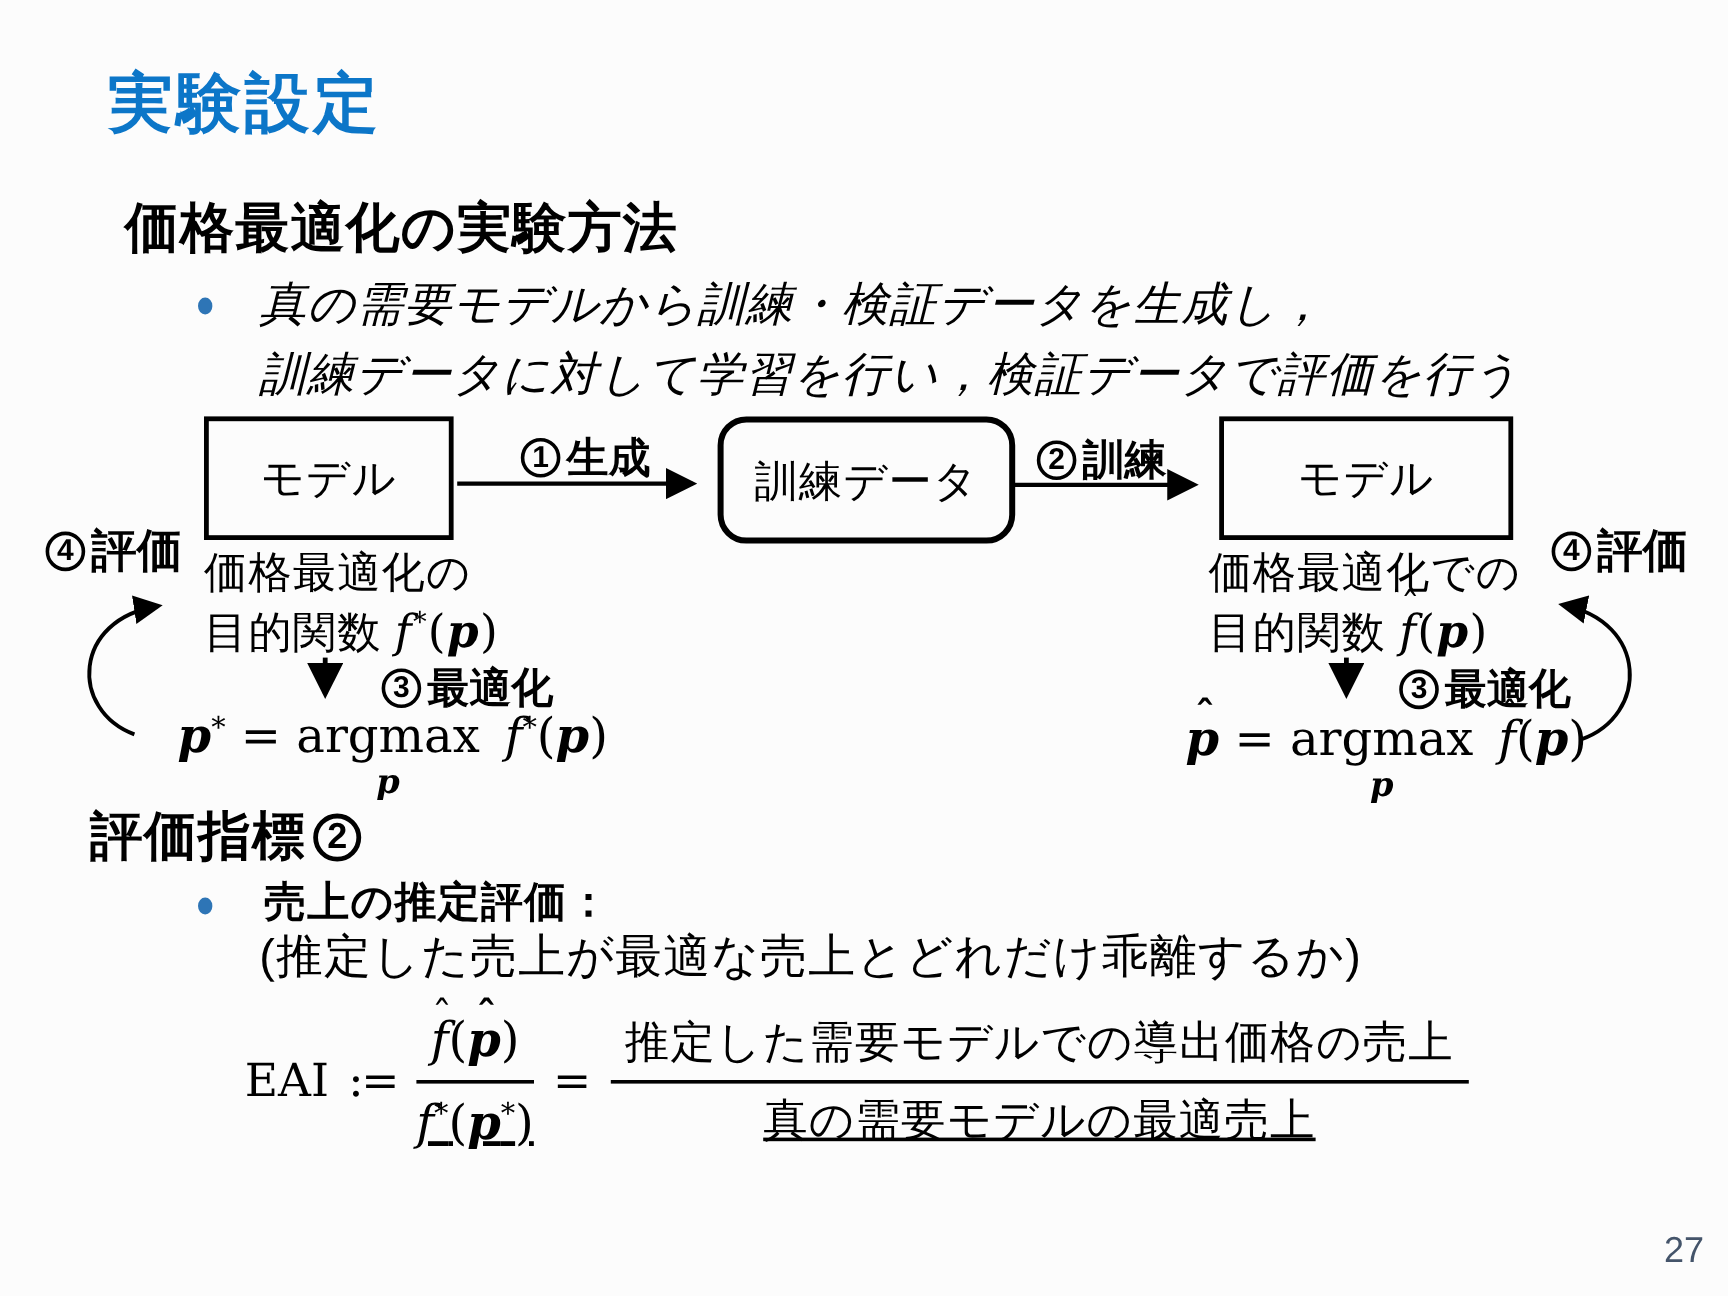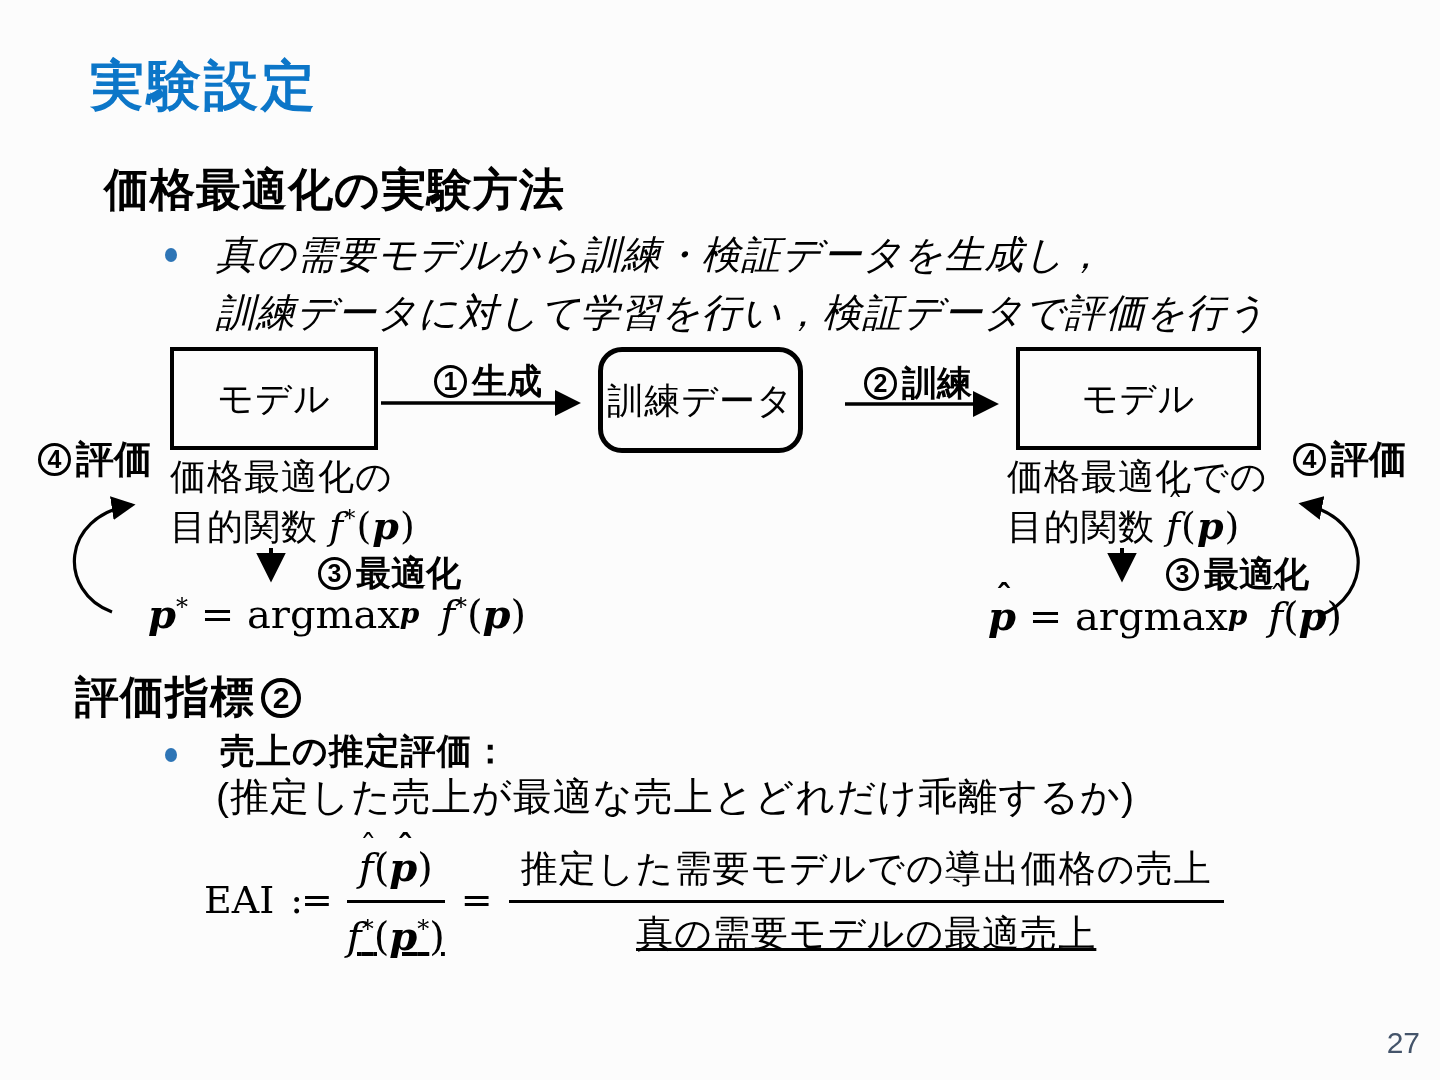--- a/index.html
+++ b/index.html
@@ -31,21 +31,21 @@
   .math,.mr{font-family:"DejaVu Serif","Liberation Serif",serif;}
   .mi{font-family:"DejaVu Serif","Liberation Serif",serif;font-style:italic;font-weight:normal;}
   .mbi{font-family:"DejaVu Serif","Liberation Serif",serif;font-style:italic;font-weight:bold;}
   .msup{font-size:0.6em;position:relative;top:-0.55em;font-family:"DejaVu Serif",serif;}
   .hatw{position:relative;display:inline-block;}
   .hatw .hatc{
     position:absolute;top:-0.36em;left:50%;transform:translateX(-38%);
     font-size:0.85em;line-height:1;font-family:"DejaVu Serif",serif;
   }
   .formula{font-size:40px;font-family:"DejaVu Serif","Liberation Serif",serif;white-space:nowrap;}
-  .argstack{display:inline-flex;flex-direction:row;align-items:center;line-height:1.1;}
+  .argstack{display:inline-flex;flex-direction:column;align-items:center;line-height:1.1;}
   .argstack .under{font-size:0.7em;margin-top:1px;}
   .eai-row{display:flex;align-items:center;gap:16px;font-size:38px;
     font-family:"DejaVu Serif","Liberation Serif",serif;}
   .coloneq{letter-spacing:-2px;}
   .frac{display:inline-flex;flex-direction:column;align-items:center;text-align:center;line-height:1.25;}
   .frac .num{border-bottom:3px solid #000;padding:4px 12px 8px;}
   .frac .den{padding-top:8px;text-decoration:underline;}
   .frac .mathline{font-size:40px;}
   .jp{font-family:"Liberation Sans","DejaVu Sans",sans-serif;font-size:37px;letter-spacing:1px;}
   .pagenum{font-size:30px;color:#44546A;}
@@ -76,21 +76,21 @@
     <path d="M845,404 H995" stroke="#000" stroke-width="3.5" fill="none" marker-end="url(#ah)"></path>
     <path d="M271,548 V578" stroke="#000" stroke-width="4" fill="none" marker-end="url(#ah)"></path>
     <path d="M1122,548 V578" stroke="#000" stroke-width="4" fill="none" marker-end="url(#ah)"></path>
     <path d="M112,612 C58,592 60,516 132,505" stroke="#000" stroke-width="3.2" fill="none" marker-end="url(#ah)"></path>
     <path d="M1318,616 C1374,596 1374,518 1302,504" stroke="#000" stroke-width="3.2" fill="none" marker-end="url(#ah)"></path>
   </svg>
 
   <div class="abs box" style="left:170px;top:347px;width:208px;height:103px;">
     <div>モデル</div>
   </div>
-  <div class="abs box rounded" style="left:598px;top:347px;width:205px;height:106px;text-align:center;">
+  <div class="abs box rounded" style="left:598px;top:347px;width:248px;height:106px;text-align:center;">
     <div>訓練データ</div>
   </div>
   <div class="abs box" style="left:1016px;top:347px;width:245px;height:103px;">
     <div>モデル</div>
   </div>
 
   <div class="abs step" style="left:434px;top:358px;">
     <span class="circ">1</span>
       <span>生成</span>
   </div>

